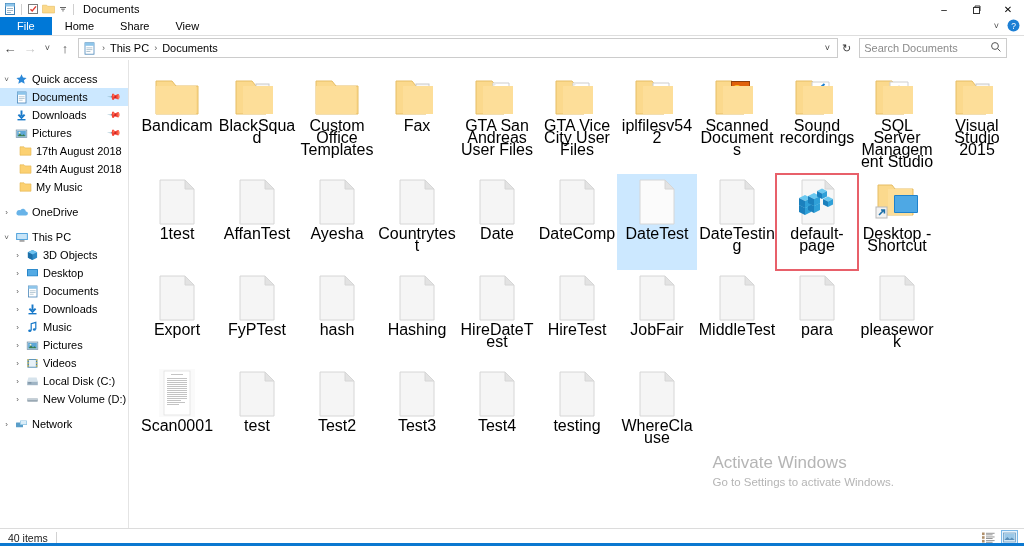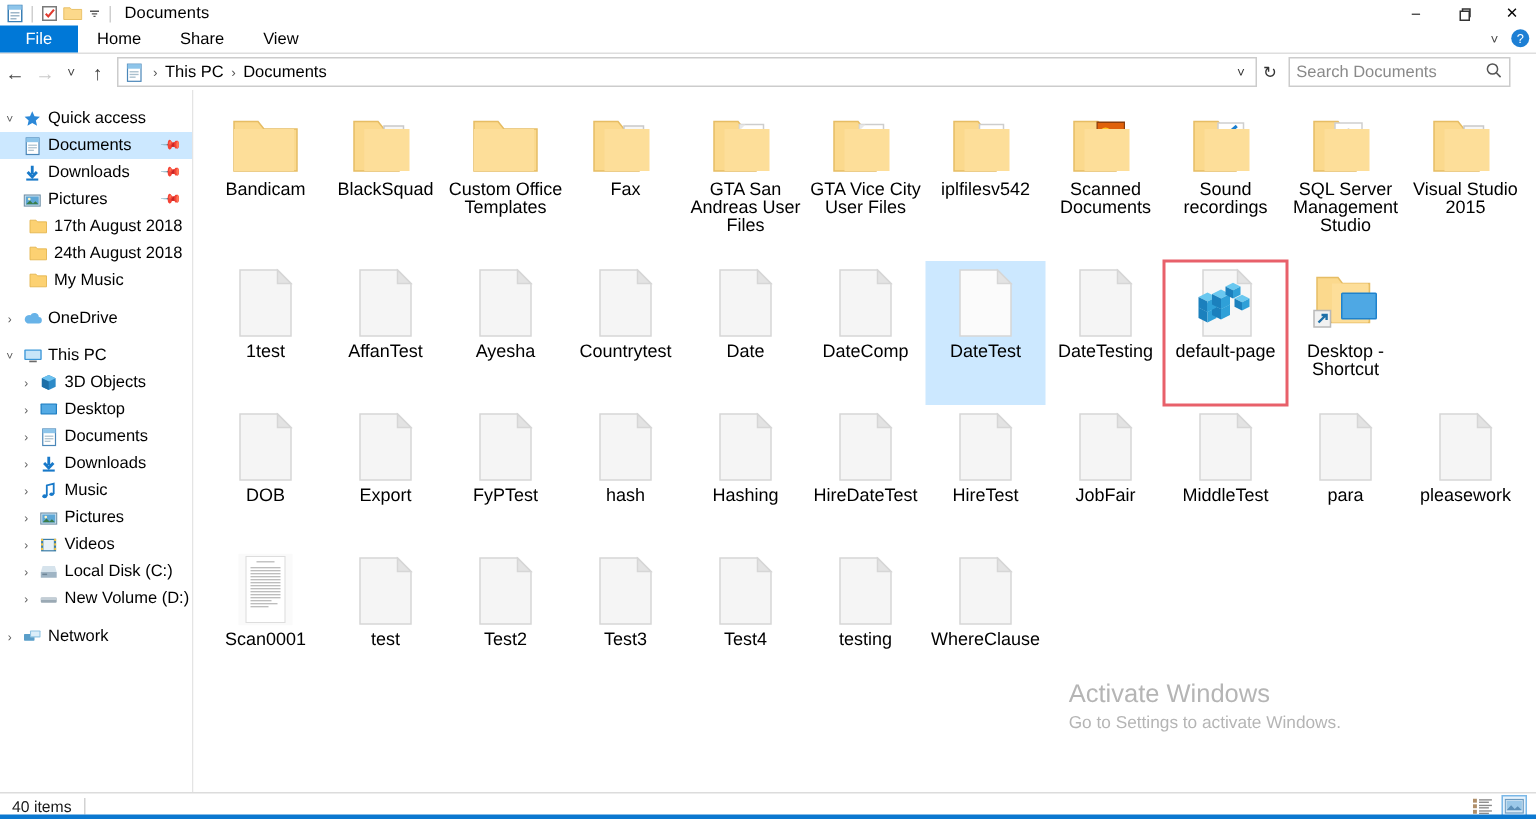--- a/index.html
+++ b/index.html
@@ -107,21 +107,21 @@
   .item {
     width:80px; margin:0 0 0 0; padding:3px 2px 2px 2px;
     display:flex; flex-direction:column; align-items:center;
     position:relative;
   }
   .item .thumb {
     width:48px; height:48px; display:flex; align-items:flex-end; justify-content:center;
     margin-bottom:3px; position:relative;
   }
   .item .lbl {
-    font-size:12px; line-height:12px; color:#000; text-align:center;
+    font-size:16px; line-height:12px; color:#000; text-align:center;
     max-width:78px; word-wrap:break-word;
   }
   .row1 .item { height:108px; }
   .row2 .item, .row3 .item, .row4 .item { height:96px; }
   .item.selected { background:#cce8ff; }
   .item.boxed::after {
     content:''; position:absolute; left:-2px; top:-1px; right:-2px; bottom:-1px;
     border:2px solid #e8606a; pointer-events:none;
   }
 
@@ -752,29 +752,20 @@
       </div>
 
       <div class="grid row3">
         <div class="item">
           <div class="thumb">
             <svg width="38" height="46" viewBox="0 0 38 46">
                 <path d="M2 1h25l9 9v35H2z" fill="#f5f5f5" stroke="#d6d6d6"></path>
                 <path d="M27 1v9h9z" fill="#e3e3e3" stroke="#d6d6d6"></path>
               </svg>
           </div>
-          <div class="lbl">DOB</div>
-        </div>
-        <div class="item">
-          <div class="thumb">
-            <svg width="38" height="46" viewBox="0 0 38 46">
-                <path d="M2 1h25l9 9v35H2z" fill="#f5f5f5" stroke="#d6d6d6"></path>
-                <path d="M27 1v9h9z" fill="#e3e3e3" stroke="#d6d6d6"></path>
-              </svg>
-          </div>
           <div class="lbl">Export</div>
         </div>
         <div class="item">
           <div class="thumb">
             <svg width="38" height="46" viewBox="0 0 38 46">
                 <path d="M2 1h25l9 9v35H2z" fill="#f5f5f5" stroke="#d6d6d6"></path>
                 <path d="M27 1v9h9z" fill="#e3e3e3" stroke="#d6d6d6"></path>
               </svg>
           </div>
           <div class="lbl">FyPTest</div>

